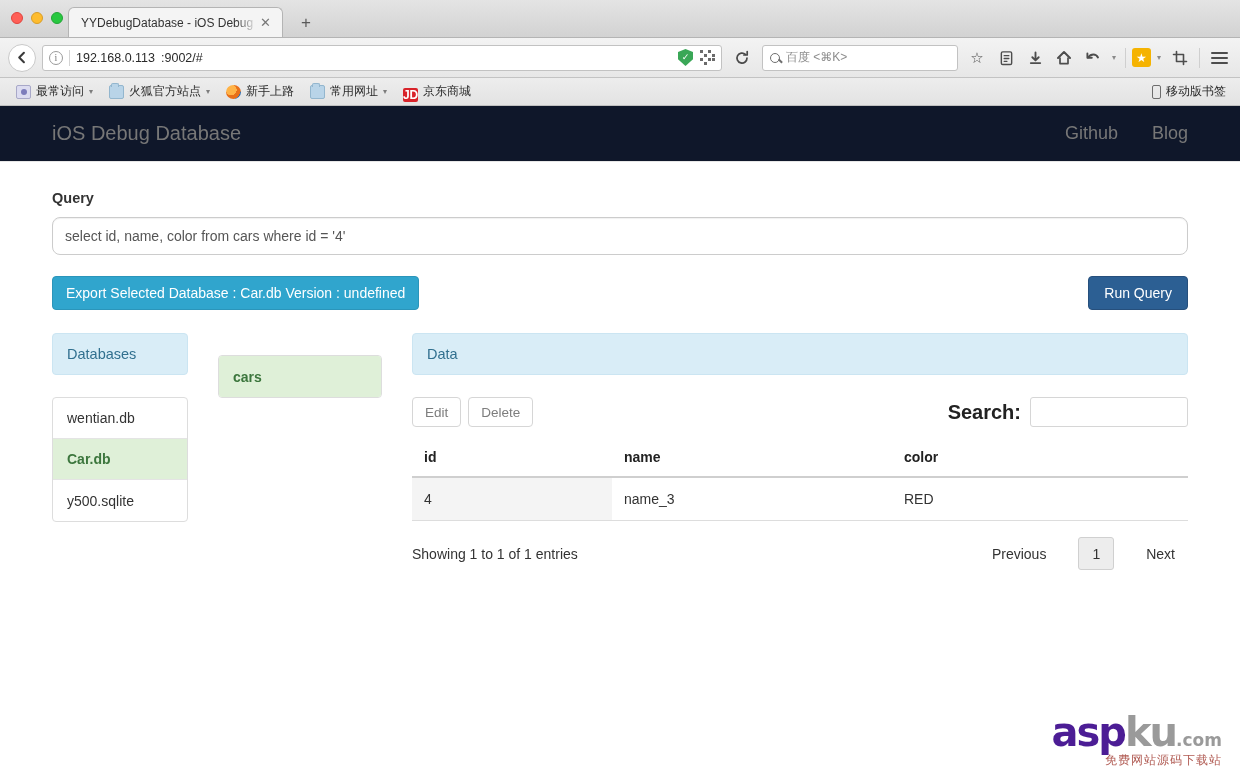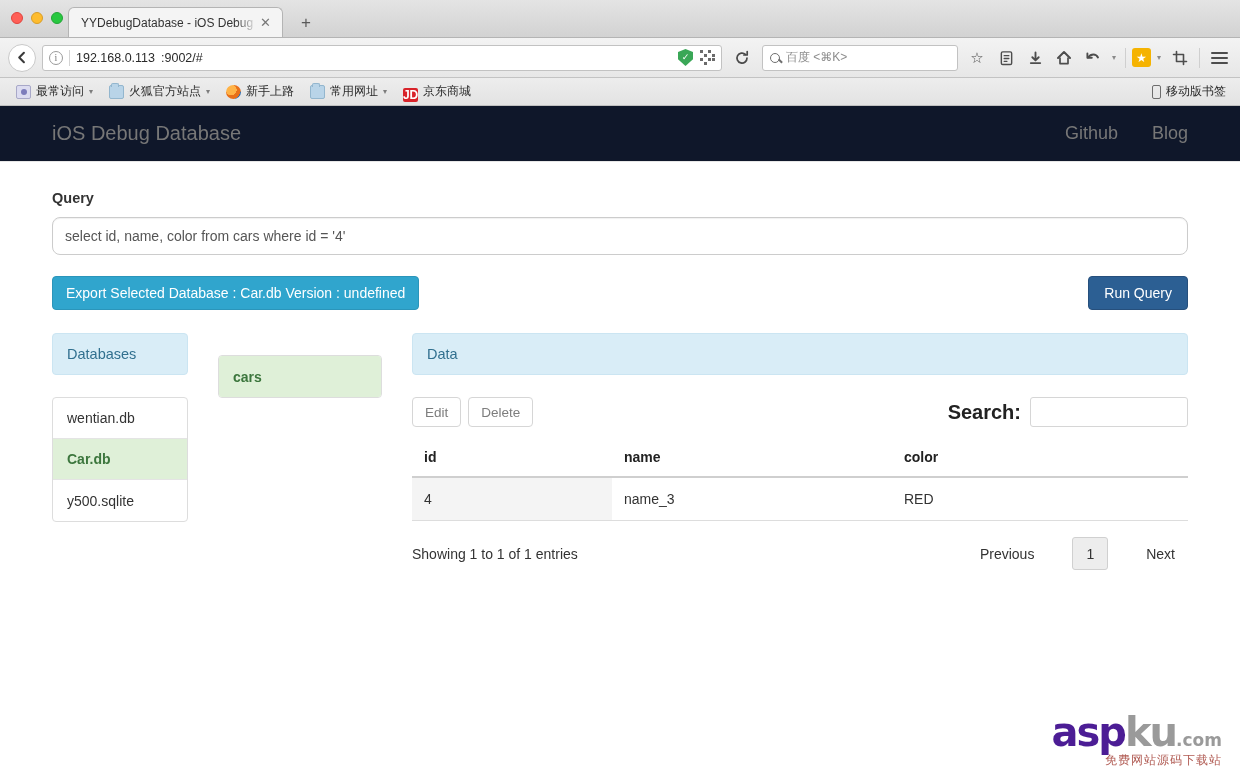--- a/index.html
+++ b/index.html
@@ -255,21 +255,21 @@
   }
   table.datatable td.sorted-col { background: #f4f4f4; }
   .col-w-id { width: 200px; }
   .col-w-name { width: 280px; }
 
   .table-footer {
     display: flex; align-items: center;
     margin-top: 16px;
   }
   .entries-info { font-size: 14px; color: #333; }
-  .pager { margin-left: auto; display: flex; align-items: flex-start; gap: 18px; }
+  .pager { margin-left: auto; display: flex; align-items: flex-start; gap: 12px; }
   .pg { font-size: 14px; color: #333; padding: 0 13px; height: 33px;
         display: flex; align-items: center; }
   .pg.num {
     background: #ededed; border: 1px solid #d0d0d0; border-radius: 3px;
     min-width: 35px; justify-content: center; margin: 0 7px;
   }
 
   
   .watermark {
     position: absolute; right: 18px; bottom: 8px;

